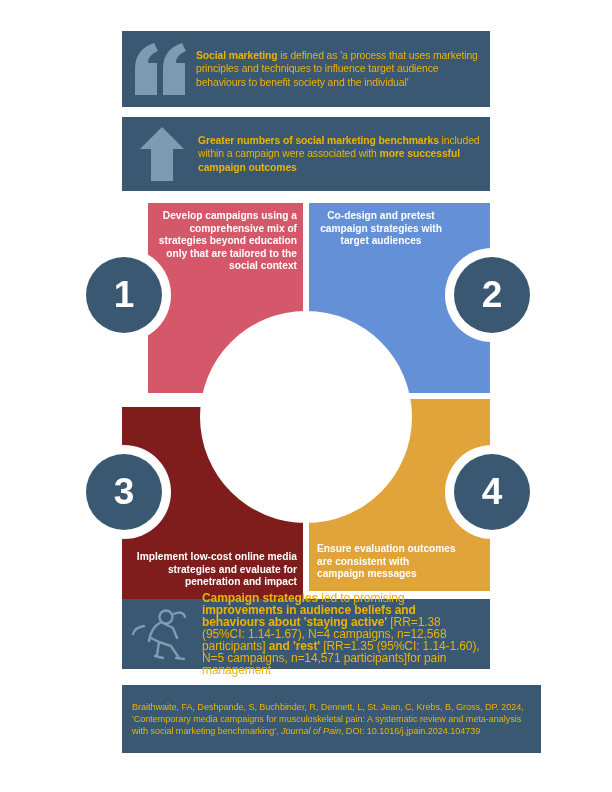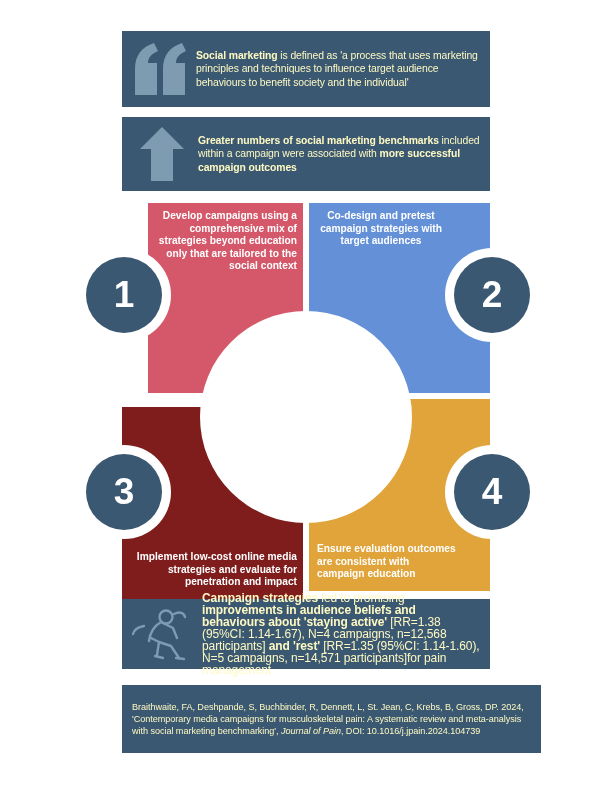--- a/index.html
+++ b/index.html
@@ -19,21 +19,21 @@
     position: absolute;
     left: 0; top: 0;
     width: 612px;
     height: 792px;
   }
 
   
   .panel {
     position: absolute;
     background: #3a5871;
-    color: #fef9c3;
+    color: #eab308;
     box-sizing: border-box;
   }
 
   .panel-quote {
     left: 122px;
     top: 31px;
     width: 368px;
     height: 76px;
     display: flex;
     align-items: center;
@@ -289,21 +289,21 @@
 
     <div class="quad quad-tr">
       <div class="quad-text">Co-design and pretest campaign strategies with target audiences</div>
     </div>
 
     <div class="quad quad-bl">
       <div class="quad-text">Implement low-cost online media strategies and evaluate for penetration and impact</div>
     </div>
 
     <div class="quad quad-br">
-      <div class="quad-text">Ensure evaluation outcomes are consistent with campaign education</div>
+      <div class="quad-text">Ensure evaluation outcomes are consistent with campaign messages</div>
     </div>
 
     <div class="hub-ring"></div>
 
     <div class="badge-ring ring-1"></div>
     <div class="badge b-1">
       <span>1</span>
     </div>
 
     <div class="badge-ring ring-2"></div>

